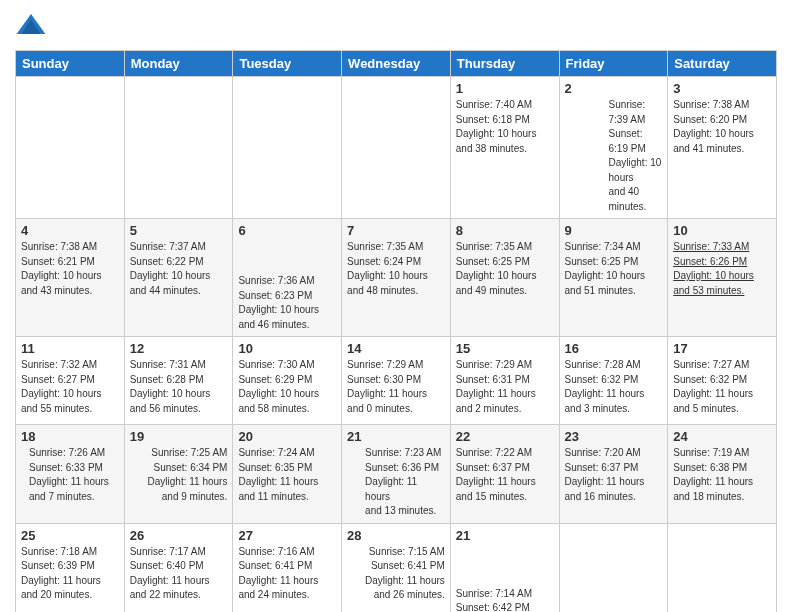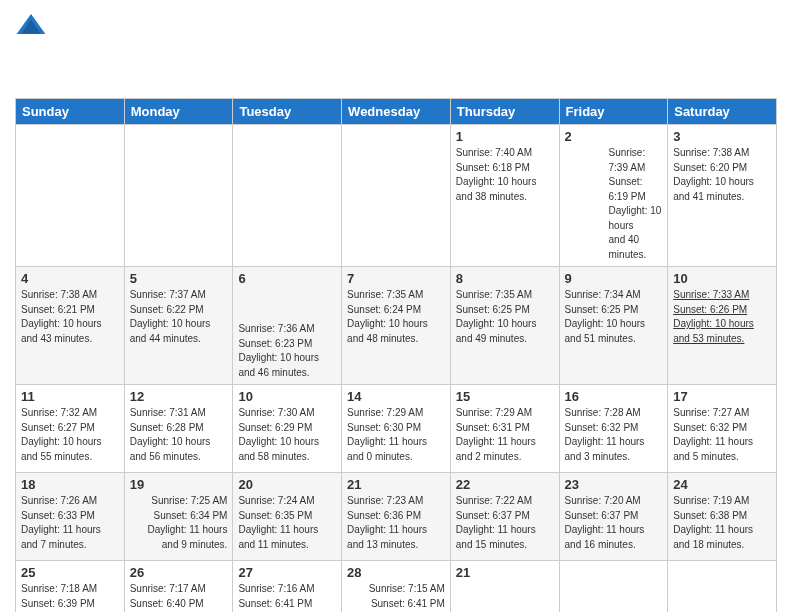--- a/index.html
+++ b/index.html
@@ -9,21 +9,20 @@
       width: 792px;
       height: 612px;
       overflow: hidden;
     }
     .page {
       width: 792px;
       height: 444px;
       padding: 10px 15px;
       display: flex;
       flex-direction: column;
-      gap: 48px;
     }
     .header {
       display: flex;
       justify-content: space-between;
       align-items: flex-start;
       margin-bottom: 8px;
     }
     .logo {
       display: flex;
       align-items: center;
@@ -264,42 +263,42 @@
             <span class="day-number">17</span>
             <div class="day-info" style="white-space: pre-line;">Sunrise: 7:27 AM
 Sunset: 6:32 PM
 Daylight: 11 hours
 and 5 minutes.</div>
           </td>
         </tr>
         <tr>
           <td>
             <span class="day-number">18</span>
-            <div class="day-info" style="white-space: pre-line;">Sunrise: 7:26 AM
+            <div class="day-info" style="white-space: pre-line; margin-left: 8px;">Sunrise: 7:26 AM
 Sunset: 6:33 PM
 Daylight: 11 hours
 and 7 minutes.</div>
           </td>
           <td>
             <span class="day-number">19</span>
             <div class="day-info" style="white-space: pre-line; text-align: right;">Sunrise: 7:25 AM
 Sunset: 6:34 PM
 Daylight: 11 hours
 and 9 minutes.</div>
           </td>
           <td>
             <span class="day-number">20</span>
             <div class="day-info" style="white-space: pre-line;">Sunrise: 7:24 AM
 Sunset: 6:35 PM
 Daylight: 11 hours
 and 11 minutes.</div>
           </td>
           <td>
             <span class="day-number">21</span>
-            <div class="day-info" style="white-space: pre-line;">Sunrise: 7:23 AM
+            <div class="day-info" style="white-space: pre-line; margin-left: 18px;">Sunrise: 7:23 AM
 Sunset: 6:36 PM
 Daylight: 11 hours
 and 13 minutes.</div>
           </td>
           <td>
             <span class="day-number">22</span>
             <div class="day-info" style="white-space: pre-line;">Sunrise: 7:22 AM
 Sunset: 6:37 PM
 Daylight: 11 hours
 and 15 minutes.</div>

